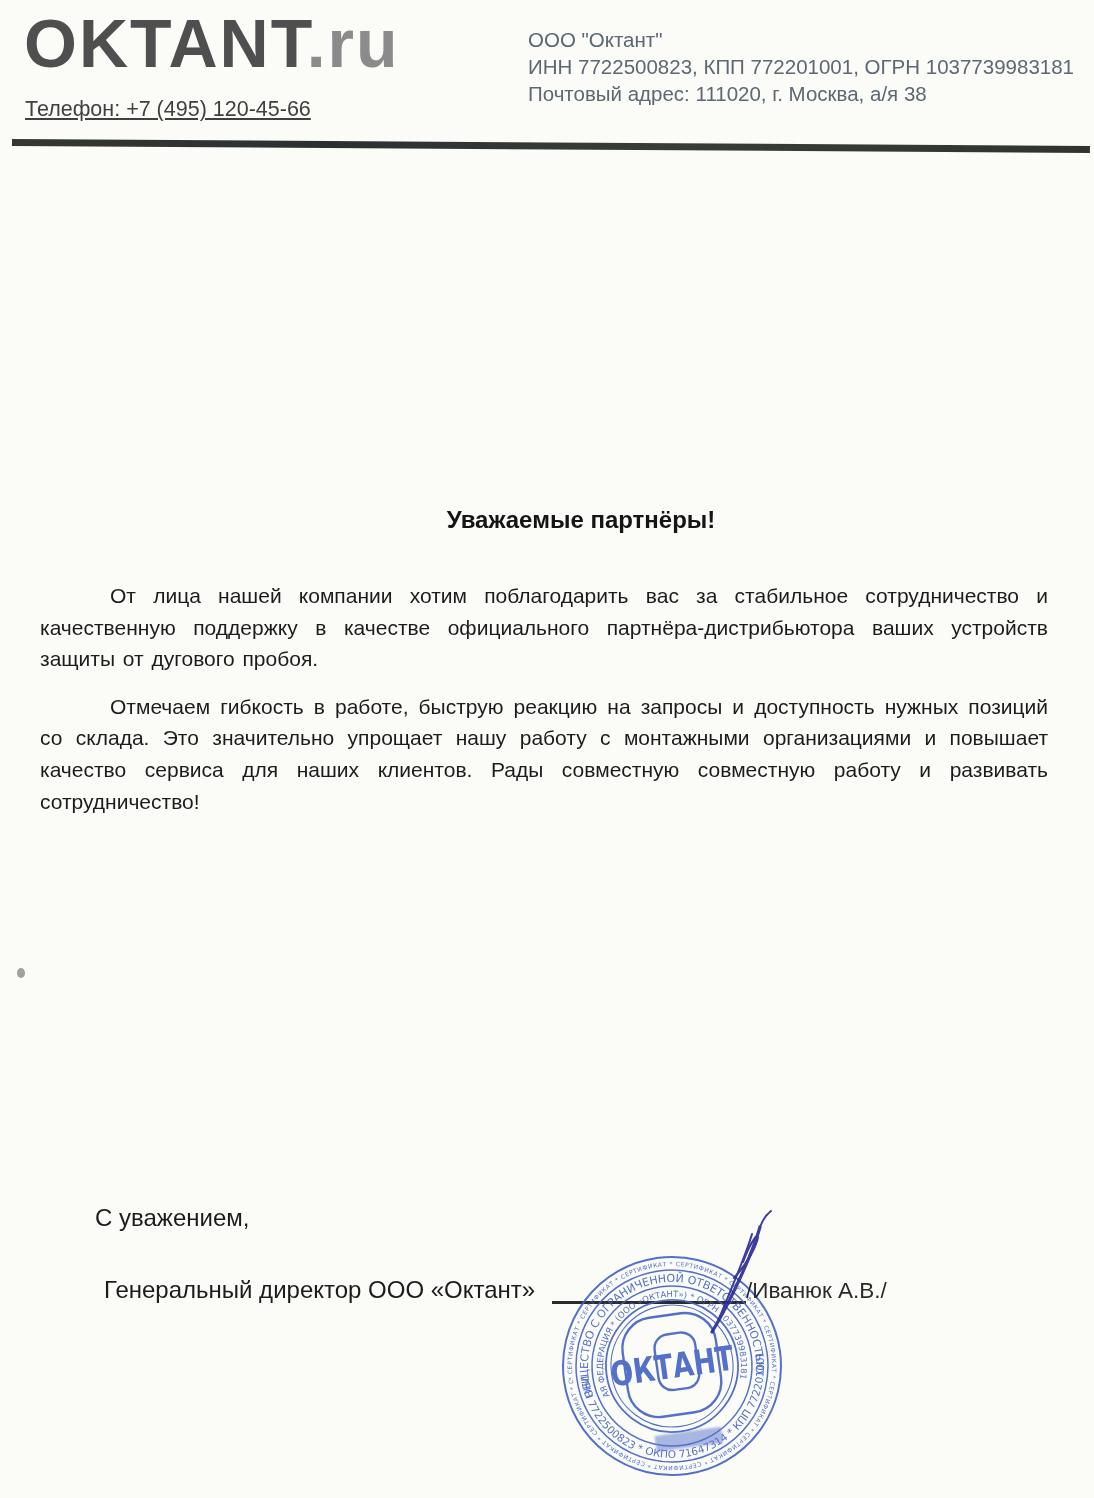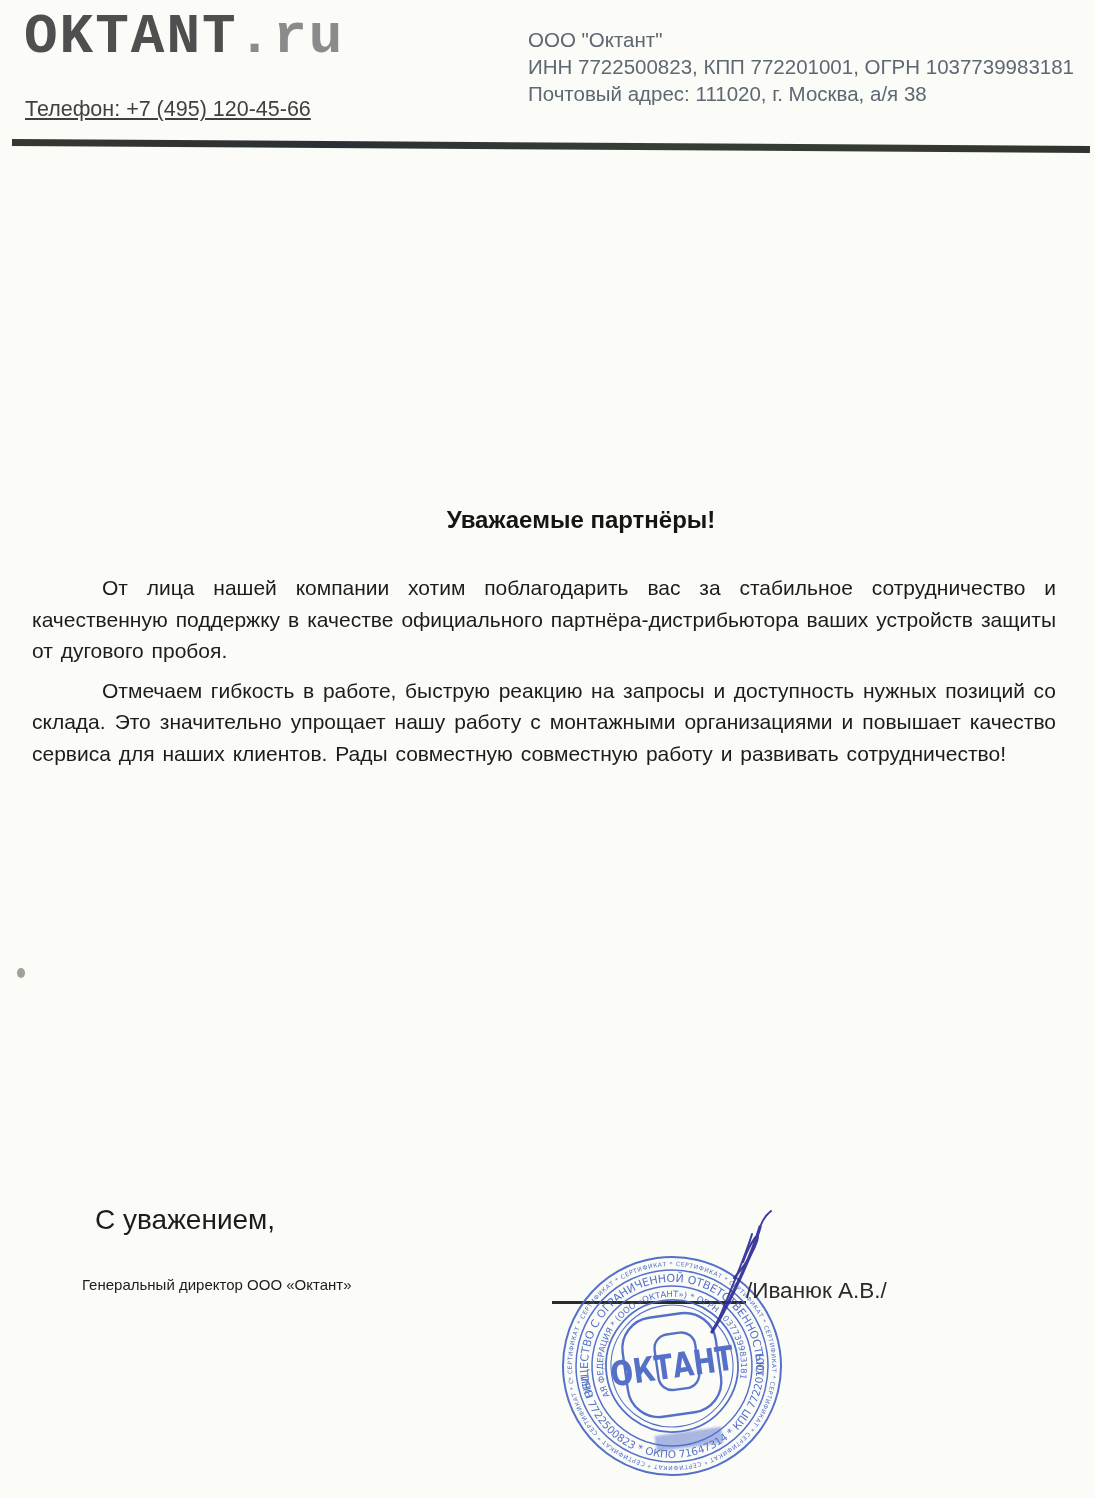--- a/index.html
+++ b/index.html
@@ -7,22 +7,22 @@
   .page {
     position: relative; width: 1094px; height: 1498px;
     background: var(--paper, #fbfbf8);
     font-family: "Liberation Sans", sans-serif;
     overflow: hidden;
   }
 
   
   .logo {
     position: absolute; left: 24px; top: 8px;
-    font-size: 56px; font-weight: 700; letter-spacing: 2px; line-height: 1.05;
-    font-family: Liberation Mono, monospace;
+    font-size: 68px; font-weight: 700; letter-spacing: 2px; line-height: 1.05;
+    font-family: Liberation Sans, sans-serif;
   }
   .logo-main { color: var(--logo-gray, #4f4f4f); }
   .logo-suffix { color: var(--logo-suffix-gray, #8b8b8b); }
   .phone {
     position: absolute; left: 25px; top: 97px;
     font-size: 21.5px; color: #404040; text-decoration: underline;
   }
   .company-info {
     position: absolute; left: 528px; top: 26px;
     font-size: 20.5px; line-height: 27px;
@@ -39,35 +39,35 @@
     position: absolute; left: 0; top: 494px; width: 100%;
     box-sizing: border-box; padding-left: 44px; margin: 12px;
     text-align: center; font-size: 24px; font-weight: 700;
     color: #151515;
   }
   .body-text {
     position: absolute; left: 24px; top: 564px; width: 1040px;
     font-size: 21px; line-height: 31.6px; color: var(--body-text, #1c1c1c);
     text-align: justify; word-spacing: 2px;
   }
-  .body-text p { margin: 8px; text-indent: 70px; }
+  .body-text p { margin: 16px; text-indent: 70px; }
 
   .dot {
     position: absolute; left: 17px; top: 968px; width: 8px; height: 10px;
     border-radius: 50%; background: #90908a; opacity: 0.85;
   }
 
   
   .closing {
     position: absolute; left: 95px; top: 1204px;
-    font-size: 28px; color: var(--body-text, #1c1c1c);
+    font-size: 24px; color: var(--body-text, #1c1c1c);
   }
   .role {
-    position: absolute; left: 82px; top: 1276px;
-    font-size: 15px; color: var(--body-text, #1c1c1c);
+    position: absolute; left: 104px; top: 1276px;
+    font-size: 24px; color: var(--body-text, #1c1c1c);
   }
   .sig-underline {
     position: absolute; left: 552px; top: 1301px; width: 194px; height: 2.5px;
     background: var(--underline-dark, #2b2b2b);
   }
   .sig-name {
     position: absolute; left: 746px; top: 1278px;
     font-size: 22.5px; color: #2a2a2a;
   }
 

